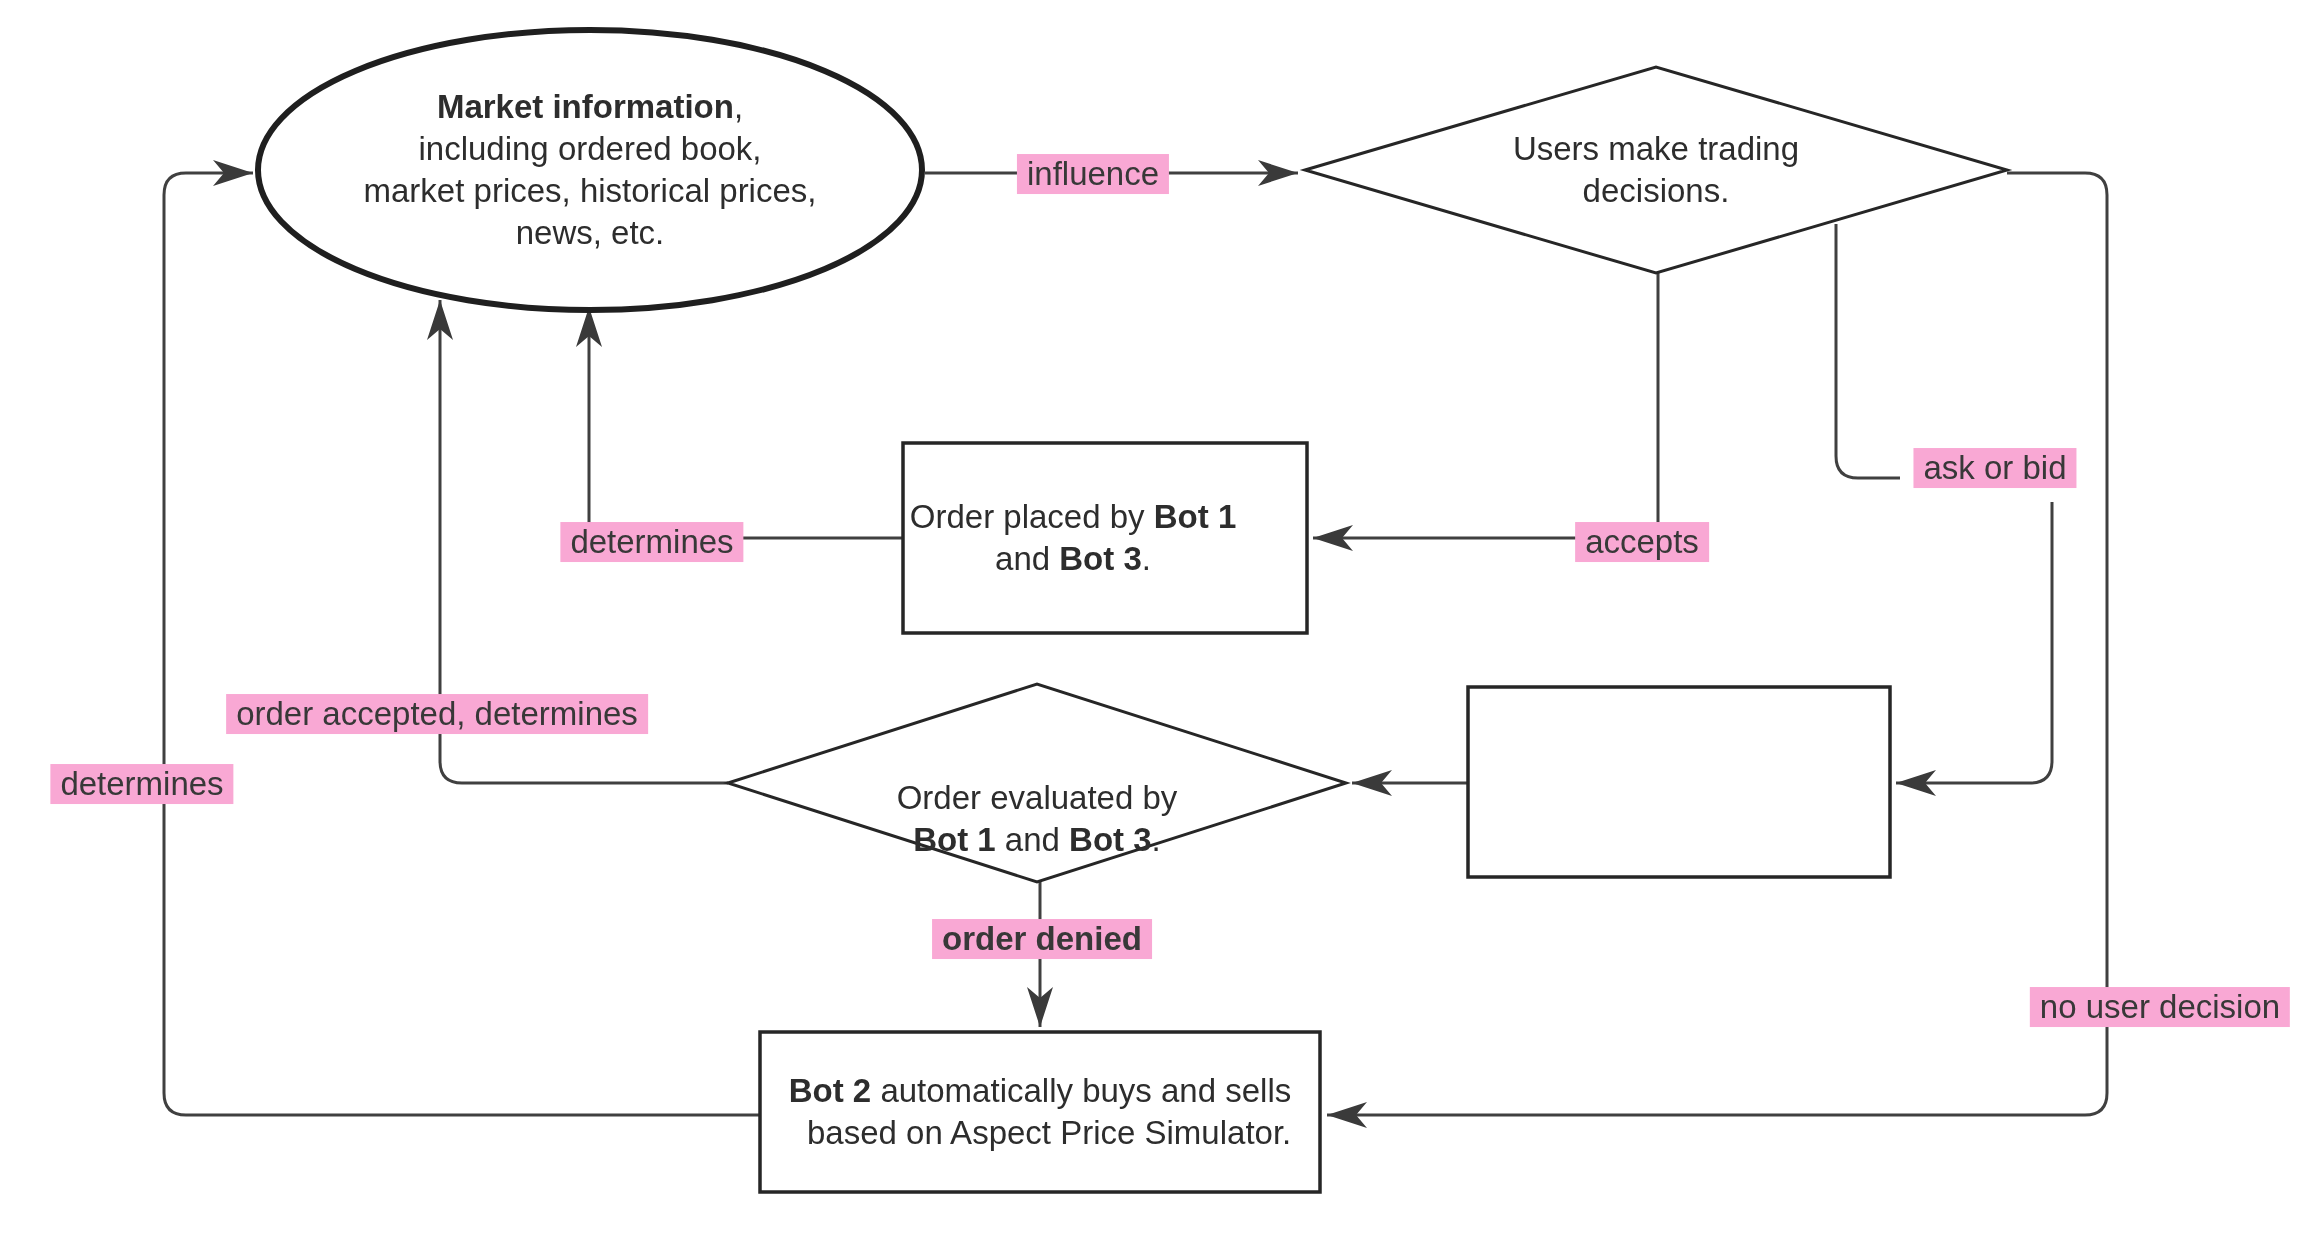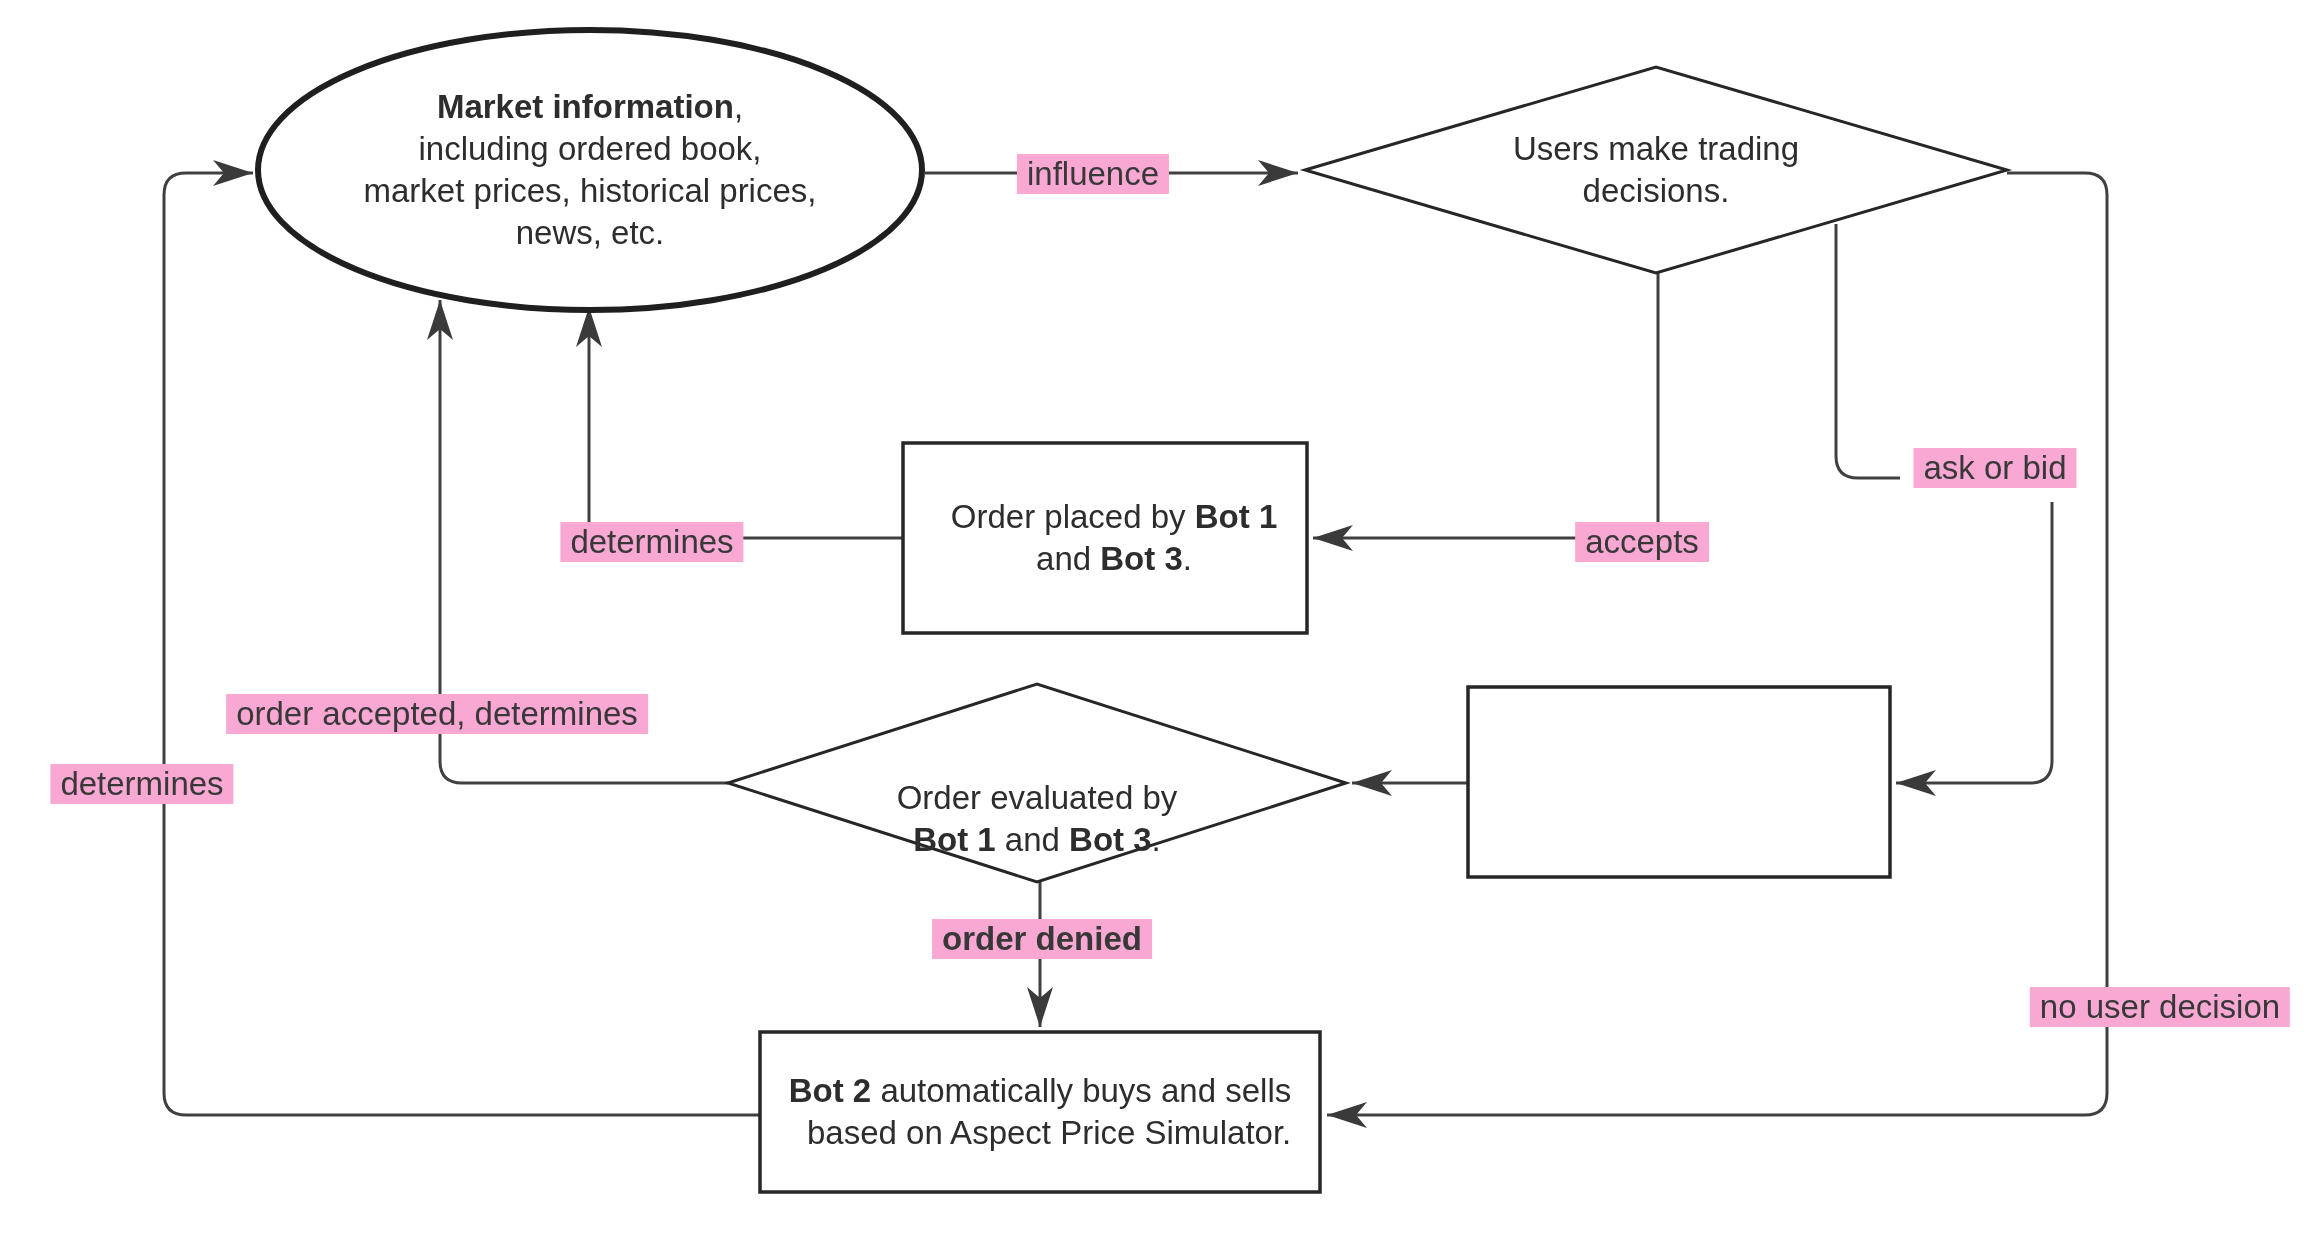--- a/index.html
+++ b/index.html
@@ -75,21 +75,21 @@
   </svg>
 
   <div class="node-label" style="left:280px;top:40px;width:620px;height:260px;">
       <div><span class="b">Market information</span><span>,</span><br><span>including ordered book,</span><br><span>market prices, historical prices,</span><br><span>news, etc.</span></div>
     </div>
 
   <div class="node-label" style="left:1380px;top:108px;width:552px;height:124px;">
       <div><span>Users make trading</span><br><span>decisions.</span></div>
     </div>
 
-  <div class="node-label" style="left:903px;top:443px;width:340px;height:190px;padding-left:41px;">
+  <div class="node-label" style="left:903px;top:443px;width:340px;height:190px;">
       <div><span>Order placed by </span><span class="b">Bot 1</span><br><span>and </span><span class="b">Bot 3</span><span>.</span></div>
     </div>
 
   <div class="node-label" style="left:760px;top:746px;width:554px;height:146px;">
       <div><span>Order evaluated by</span><br><span class="b">Bot 1</span><span> and </span><span class="b">Bot 3</span><span>.</span></div>
     </div>
 
 
   <div class="node-label" style="left:760px;top:1032px;width:560px;height:160px;text-align:right;">
       <div><span class="b">Bot 2</span><span> automatically buys and sells</span><br><span>based on Aspect Price Simulator.</span></div>

